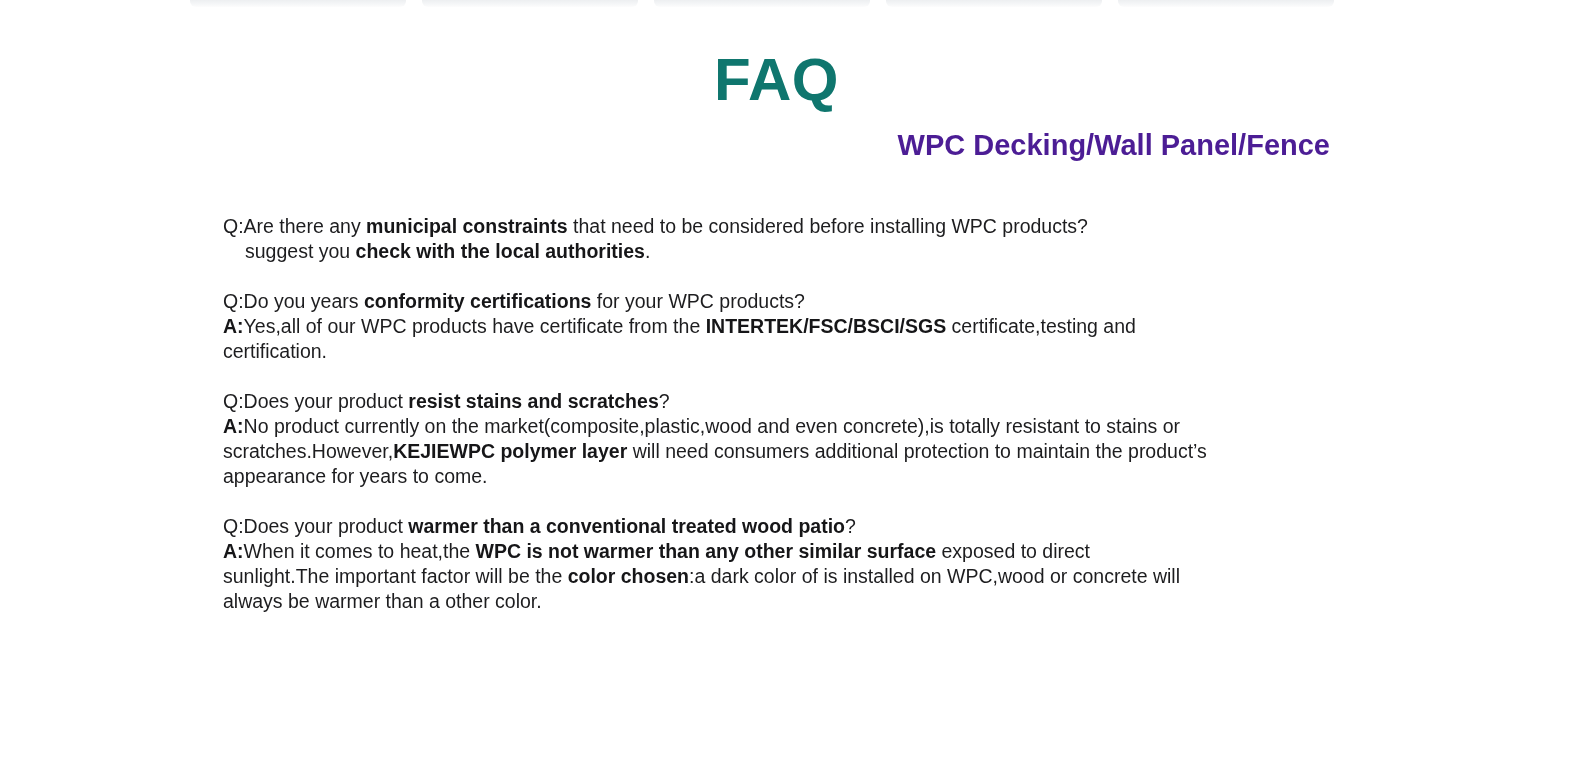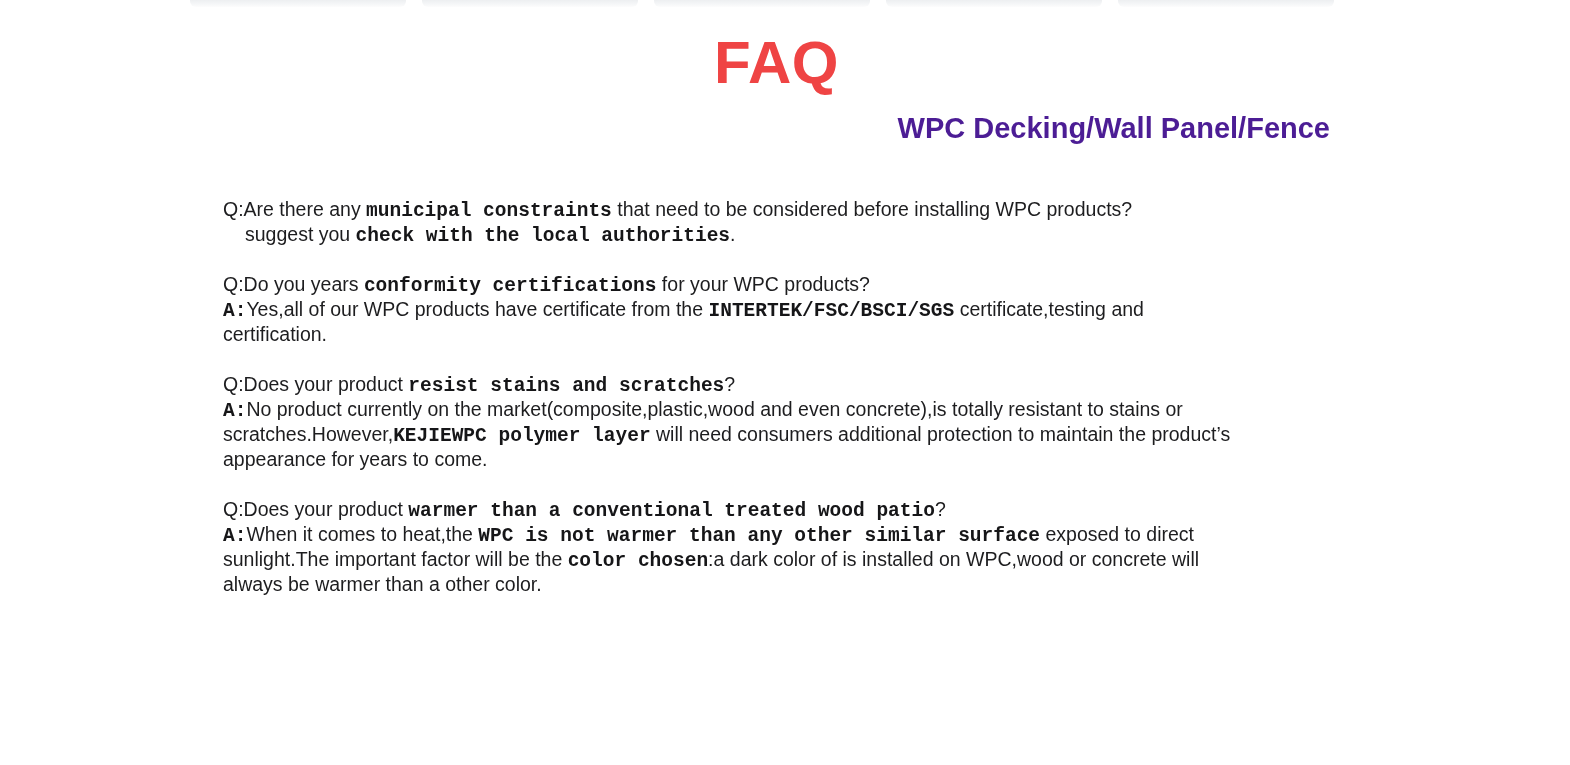--- a/index.html
+++ b/index.html
@@ -20,26 +20,26 @@
     height: 7px;
     border-radius: 0 0 6px 6px;
     background: linear-gradient(180deg, #edeff1 0%, #f7f8f9 70%, #fdfdfd 100%);
   }
   .content {
     width: 1107px;
     margin-left: 223px;
   }
   h1.page-title {
     margin: 0;
-    padding-top: 33px;
+    padding-top: 50px;
     font-size: 60px;
     line-height: 1;
     font-weight: bold;
     text-align: center;
-    color: #ef4444;
+    color: #0f766e;
     letter-spacing: 0.5px;
   }
   h2.page-subtitle {
     margin: 18px 0 0 0;
     font-size: 29px;
     line-height: 34px;
     font-weight: bold;
     text-align: right;
     color: #4c1d95;
   }
@@ -54,21 +54,20 @@
     line-height: 25px;
     height: 25px;
     white-space: pre;
   }
   .faq-line.indent {
     padding-left: 22px;
   }
   .faq-line b {
     font-weight: bold;
     color: #161618;
-    font-family: Liberation Mono, monospace;
   }
 </style>
 </head>
 <body>
 
 <div>
   <div class="top-card" style="left:190px"></div>
   <div class="top-card" style="left:422px"></div>
   <div class="top-card" style="left:654px"></div>
   <div class="top-card" style="left:886px"></div>

